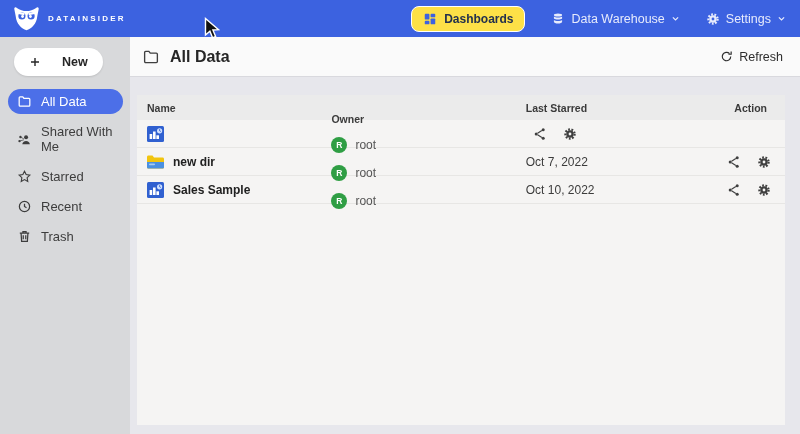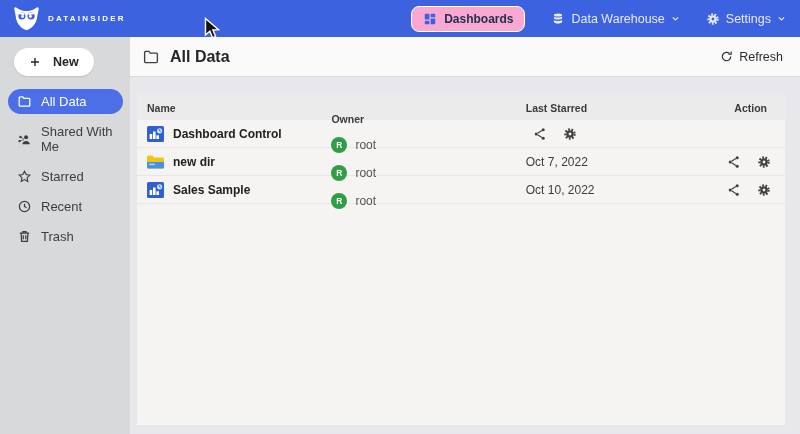--- a/index.html
+++ b/index.html
@@ -4,28 +4,28 @@
 <style>
   * { margin:0; padding:0; box-sizing:border-box; }
   body { font-family:"Liberation Sans", sans-serif; }
   .app { position:relative; width:800px; height:434px; background:#e7e7ec; overflow:hidden; }
 
   
   .topbar { height:37px; background:#3c62e0; display:flex; align-items:center; justify-content:space-between; padding:0 14px 0 13px; }
   .brand { display:flex; align-items:center; gap:8px; }
   .brand-text { display:flex; flex-direction:row; color:#fff; font-size:8px; font-weight:bold; letter-spacing:2.2px; line-height:1.45; }
   .topnav { display:flex; align-items:center; gap:26px; }
-  .dash-btn { display:flex; align-items:center; gap:7px; background:#f9a8d4; border:1px solid #fff; border-radius:8px; padding:5px 11px; font-size:12px; font-weight:bold; color:#23304d; font-family:inherit; cursor:pointer; }
+  .dash-btn { display:flex; align-items:center; gap:7px; background:#fde047; border:1px solid #fff; border-radius:8px; padding:5px 11px; font-size:12px; font-weight:bold; color:#23304d; font-family:inherit; cursor:pointer; }
   .nav-item { display:flex; align-items:center; gap:6px; color:#e7ebfc; font-size:12.5px; cursor:pointer; }
   .nav-item svg { flex-shrink:0; }
 
   
   .body { display:flex; height:397px; }
   .sidebar { width:130px; background:#d8d9db; flex-shrink:0; padding-top:11px; }
-  .new-btn { margin:0 0 13px 14px; background:#fff; border:none; border-radius:15px; padding:7px 15px; font-size:12.5px; font-weight:bold; color:#262626; display:flex; align-items:center; gap:12px; font-family:inherit; cursor:pointer; box-shadow:0 1px 2px rgba(0,0,0,.12); }
+  .new-btn { margin:0 0 13px 14px; background:#fff; border:none; border-radius:15px; padding:7px 15px; font-size:12.5px; font-weight:bold; color:#262626; display:flex; align-items:center; gap:21px; font-family:inherit; cursor:pointer; box-shadow:0 1px 2px rgba(0,0,0,.12); }
   .side-item { display:flex; align-items:center; gap:9px; padding:5px 9px; margin:5px 7px 5px 8px; border-radius:14px; font-size:13px; color:#3d3d3d; cursor:pointer; }
   .side-item svg { flex-shrink:0; }
   .side-item.active { background:#4c6fe8; color:#fff; }
 
   .main { flex:1; display:flex; flex-direction:column; min-width:0; }
   .titlebar { height:40px; background:#fafafa; border-bottom:1px solid #d9d9de; display:flex; align-items:center; justify-content:space-between; padding:0 17px 0 12px; }
   .title-left { display:flex; align-items:center; gap:10px; font-size:16px; font-weight:bold; color:#262626; }
   .refresh-btn { display:flex; align-items:center; gap:6px; font-size:12.5px; color:#2e2e2e; background:none; border:none; font-family:inherit; cursor:pointer; }
 
   .content { flex:1; padding:18px 15px 9px 7px; min-height:0; }
@@ -217,21 +217,20 @@
               <span style="display:flex;">
                 <svg width="17" height="16" viewBox="0 0 17 16">
                   <rect width="17" height="16" rx="1.5" fill="#3060d0"></rect>
                   <rect x="2.6" y="8" width="2.6" height="5" fill="#fff"></rect>
                     <rect x="6" y="5.5" width="2.6" height="7.5" fill="#fff"></rect>
                     <rect x="9.4" y="9.3" width="2.6" height="3.7" fill="#fff"></rect>
                   <circle cx="12.6" cy="4.8" r="2.6" fill="#cfe0ff"></circle>
                     <path d="M12.6 3.2v1.6l1.2.7" stroke="#3060d0" stroke-width=".9" fill="none"></path>
                 </svg>
               </span>
-              <span>Dashboard Control</span>
             </div>
             <div class="c-owner owner-cell">
               <span class="avatar">R</span>
               <span>root</span>
             </div>
             <div class="c-action action-cell">
               <span class="action-icon">
                 <svg width="14" height="14" viewBox="0 0 24 24" fill="currentColor">
                   <circle cx="17.5" cy="4.8" r="2.6"></circle>
                     <circle cx="5.5" cy="12" r="2.6"></circle>

